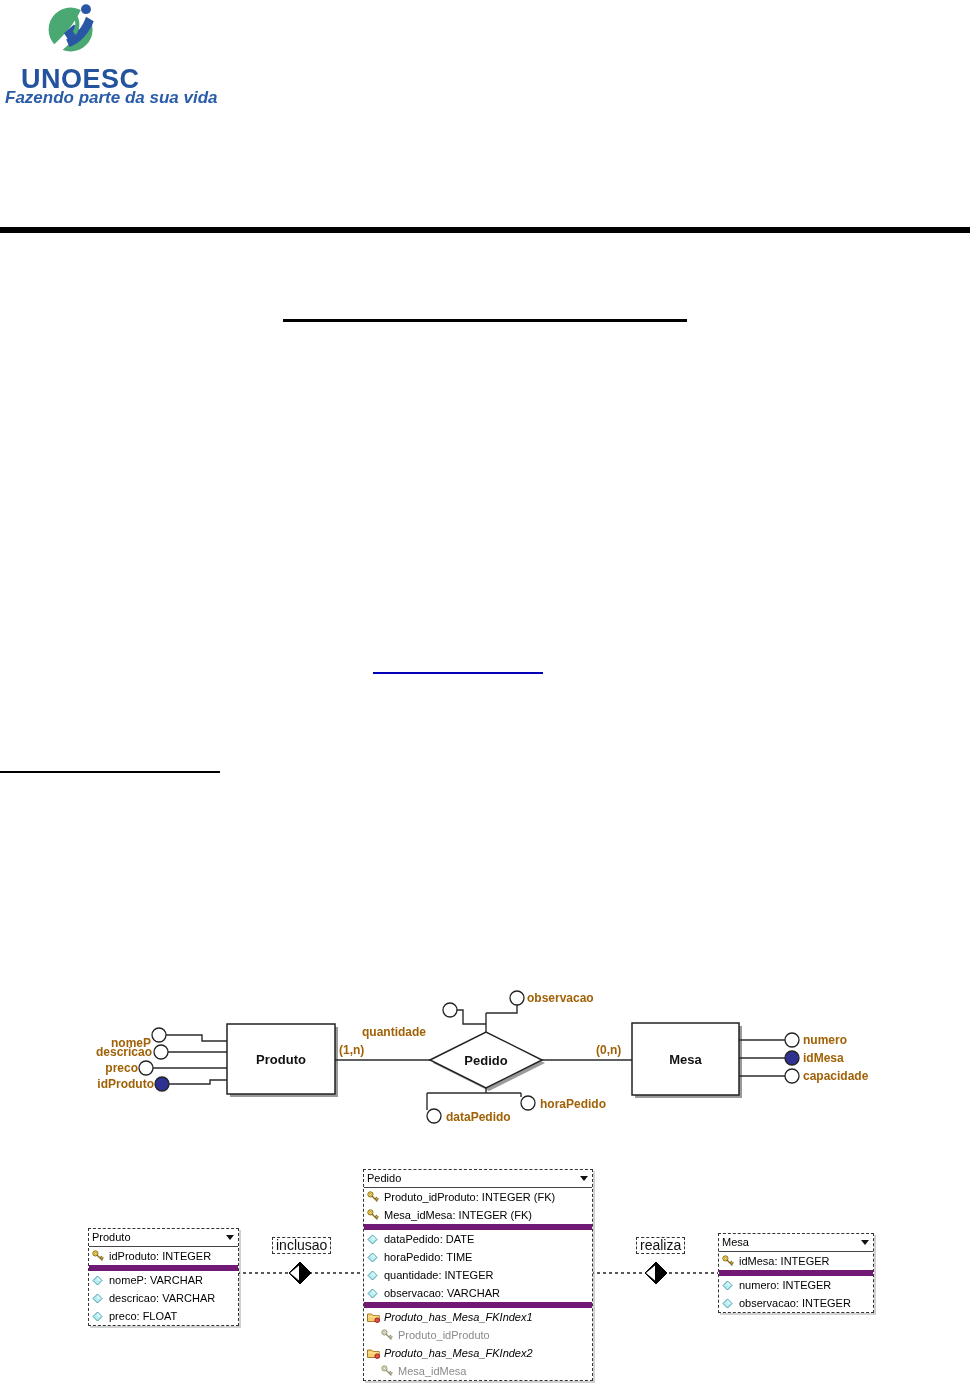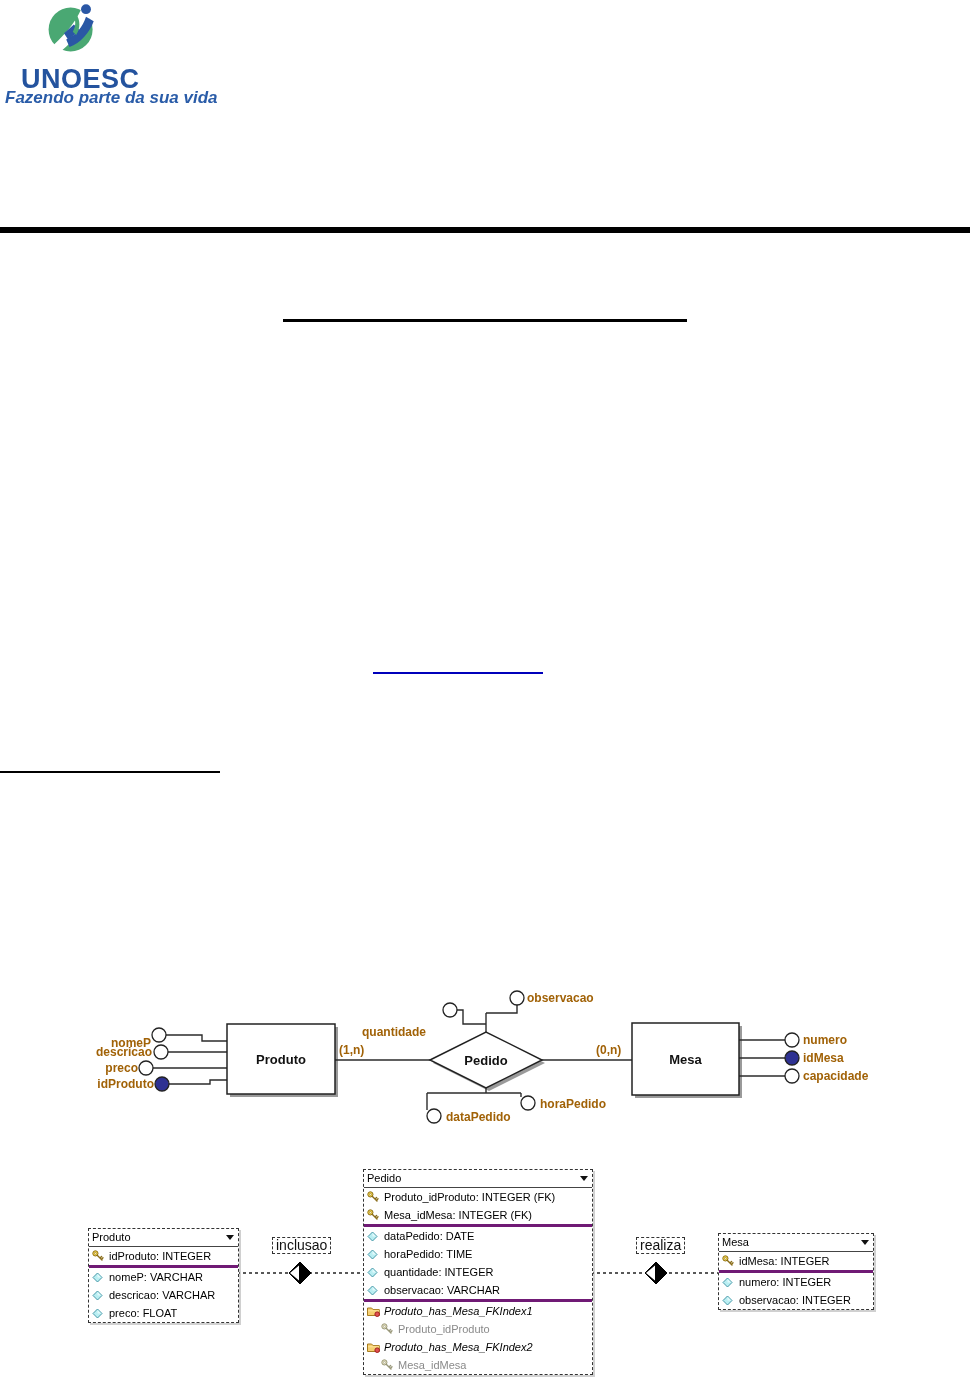--- a/index.html
+++ b/index.html
@@ -22,21 +22,21 @@
   .er-label.r{text-align:right;}
   .er-name{position:absolute;font-size:13px;font-weight:bold;color:#111;text-align:center;line-height:15px;}
   .overlay{position:absolute;left:0;top:0;pointer-events:none;}
   
   .db-table{position:absolute;background:#fff;border:1px dashed #333;
             box-shadow:2px 2px 0 rgba(120,120,120,.35);font-size:11px;color:#000;}
   .db-header{height:17px;line-height:17px;padding:0 14px 0 3px;border-bottom:1px solid #444;
              position:relative;white-space:nowrap;}
   .db-caret{position:absolute;right:4px;top:6px;width:0;height:0;
             border-left:4px solid transparent;border-right:4px solid transparent;border-top:5px solid #111;}
-  .db-sec{border-top:3px solid #701a75;}
+  .db-sec{border-top:6px solid #701a75;}
   .db-sec:first-child{border-top:none;}
   .db-row{height:18px;display:flex;align-items:center;padding:0 3px;white-space:nowrap;overflow:hidden;}
   .db-icon{width:14px;height:12px;margin-right:3px;flex:none;display:inline-flex;align-items:center;}
   .db-row.idx .db-text{font-style:italic;}
   .db-row.sub{padding-left:17px;color:#8a8a8a;}
   .rel-label{position:absolute;border:1px dashed #333;background:#fff;font-size:14px;
              line-height:15px;padding:0 3px;color:#111;}
 </style>
 </head>
 <body>

